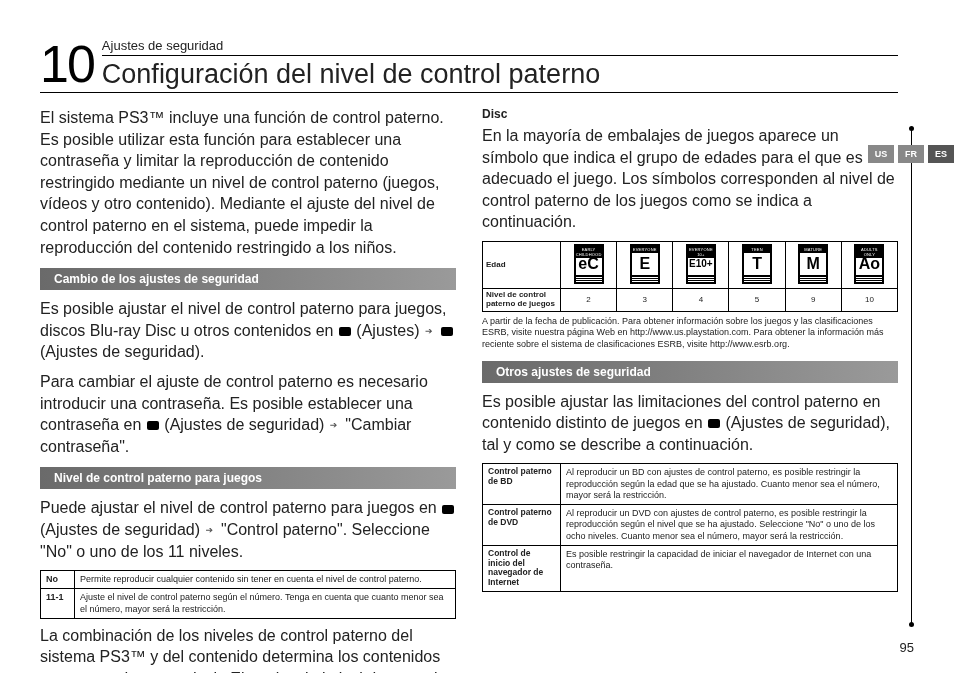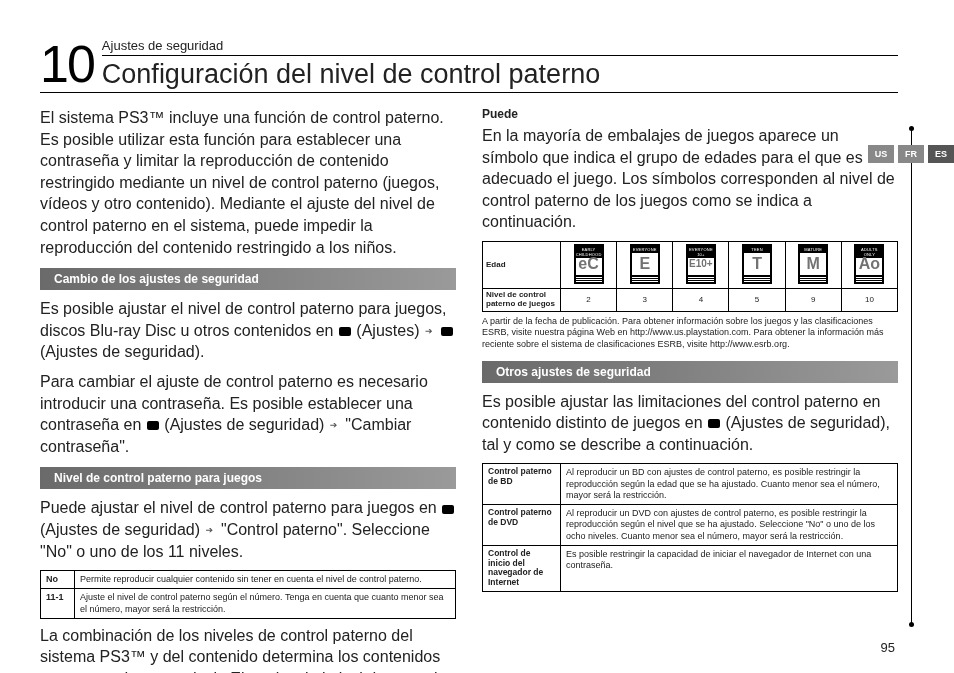--- a/index.html
+++ b/index.html
@@ -122,21 +122,21 @@
     content: attr(data-top);
     position:absolute; top:0; left:0; right:0;
     font-size:4px; text-align:center;
     background:#000; color:#fff; padding:1px 0;
     letter-spacing:0.2px;
   }
   .esrb span.letter {
     position:absolute; top:8px; bottom:7px; left:2px; right:2px;
     display:flex; align-items:center; justify-content:center;
     font-weight:900; font-family: Impact, "Arial Black", sans-serif;
-    font-size:16px; line-height:1; color:#737373;
+    font-size:16px; line-height:1; color:#000000;
   }
   .esrb::after {
     content:"";
     position:absolute; bottom:0; left:0; right:0; height:6px;
     background: repeating-linear-gradient(#000,#000 1px,#fff 1px,#fff 2px);
     border-top:1px solid #000;
   }
   table.desc td.label {
     font-weight: bold;
     width: 78px;
@@ -196,21 +196,21 @@
     position:absolute;
     width:5px; height:5px;
     border-radius:50%;
     background:#000;
     left:-2px;
   }
   .side-marker::before{ top:-2px; }
   .side-marker::after{ bottom:-2px; }
   .pagenum {
     position:absolute;
-    right:59px;
+    right:40px;
     bottom:18px;
     font-size:13px;
   }
   .e10 { font-size:10px !important; }
 </style>
 </head>
 <body>
 
 <div class="page">
   <div class="header-row">
@@ -251,21 +251,21 @@
           <td class="rowlabel">11-1</td>
           <td>Ajuste el nivel de control paterno según el número. Tenga en cuenta que cuanto menor sea el número, mayor será la restricción.</td>
         </tr>
       </tbody>
         </table>
 
       <p>La combinación de los niveles de control paterno del sistema PS3™ y del contenido determina los contenidos que se pueden reproducir. Ejemplo: si el nivel de control paterno del sistema está ajustado en "7", es posible visualizar en el sistema el contenido con un nivel del "1" al "7".</p>
     </div>
 
     <div class="col">
-      <div class="subhead">Puede</div>
+      <div class="subhead">Disc</div>
       <p>En la mayoría de embalajes de juegos aparece un símbolo que indica el grupo de edades para el que es adecuado el juego. Los símbolos corresponden al nivel de control paterno de los juegos como se indica a continuación.</p>
 
       <table class="rating">
         <tbody>
             <tr>
           <th class="rlabel">Edad</th>
           <td><span class="esrb" data-top="EARLY CHILDHOOD"><span class="letter">eC</span></span></td>
           <td><span class="esrb" data-top="EVERYONE"><span class="letter">E</span></span></td>
           <td><span class="esrb" data-top="EVERYONE 10+"><span class="letter e10">E10+</span></span></td>
           <td><span class="esrb" data-top="TEEN"><span class="letter">T</span></span></td>

